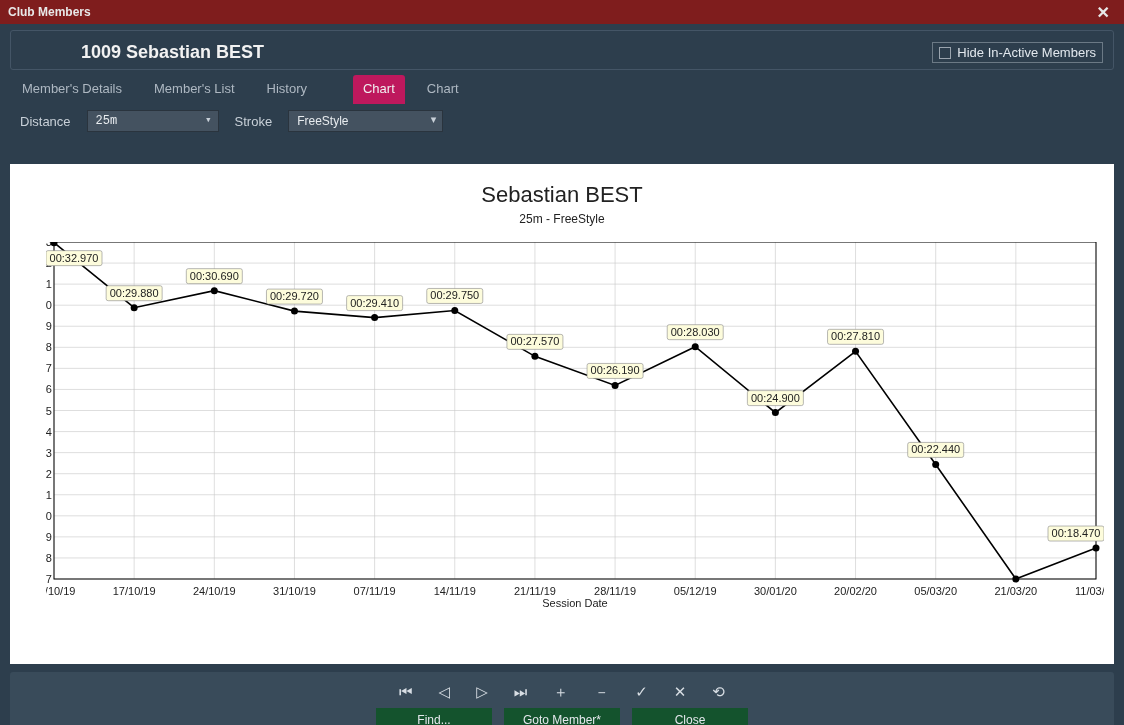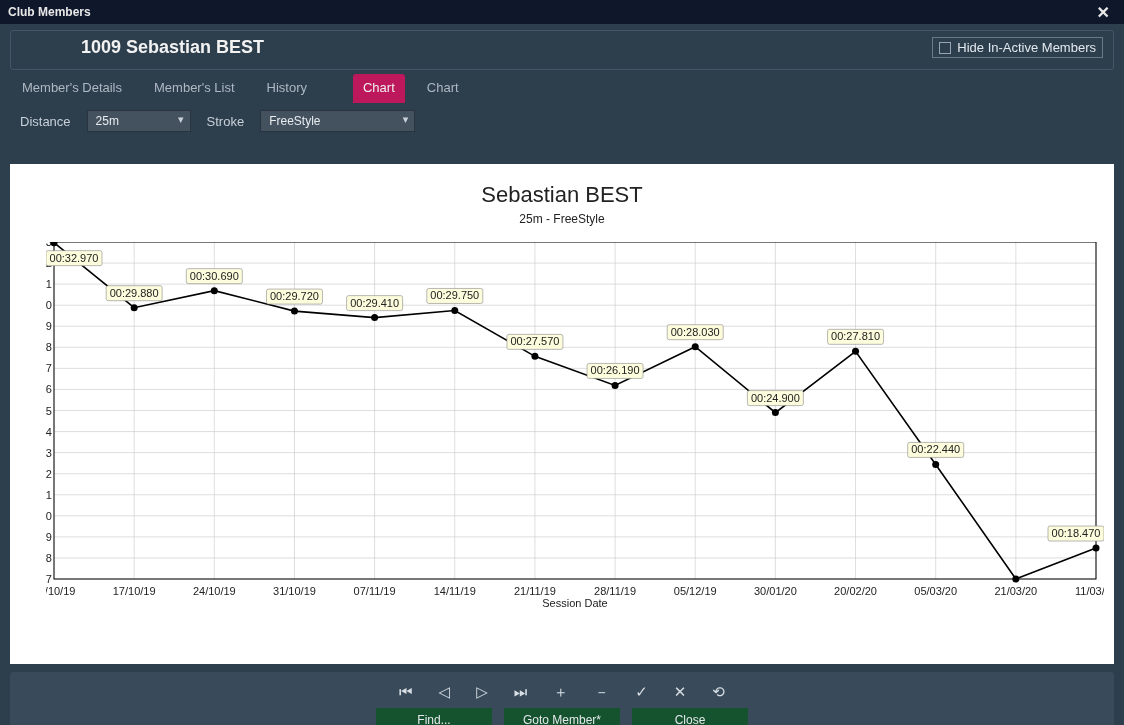--- a/index.html
+++ b/index.html
@@ -7,36 +7,36 @@
   font-family: "Segoe UI", Arial, sans-serif;
   background: #2d3e4d;
   width: 1124px;
   height: 725px;
   overflow: hidden;
   color: #c8d0d8;
   font-size: 13px;
 }
 .titlebar {
   height: 24px;
-  background: #0f172a;
+  background: #7f1d1d;
   display: flex;
   align-items: center;
   padding: 0 8px;
   color: #e8e8e8;
   font-size: 12px;
   font-weight: 600;
 }
 .titlebar .spacer { flex: 1; }
 .titlebar .close-x { font-size: 16px; cursor: pointer; padding: 0 6px; }
 .header {
   margin: 6px 10px 4px 10px;
   border: 1px solid #445566;
   border-radius: 3px;
   display: flex;
-  align-items: flex-start;
+  align-items: flex-end;
   padding: 6px 10px;
   height: 40px;
 }
 .header .title {
   color: #f2f2f2;
   font-size: 18px;
   font-weight: 700;
   margin-left: 60px;
 }
 .header .spacer { flex: 1; }
@@ -48,21 +48,21 @@
   padding: 2px 6px;
   cursor: pointer;
   color: #e2e8ee;
   font-size: 13px;
 }
 .checkbox .box {
   width: 12px; height: 12px; border: 1px solid #9aa4ae; display:inline-block;
 }
 .tabs {
   display: flex;
-  align-items: flex-start;
+  align-items: center;
   padding: 0 12px;
   gap: 12px;
   height: 30px;
 }
 .tab {
   color: #aeb8c2;
   padding: 6px 10px 8px 10px;
   cursor: pointer;
   font-size: 13px;
 }
@@ -94,21 +94,21 @@
   font-size: 12px;
 }
 .select::after {
   content: '▾';
   position: absolute;
   right: 6px;
   top: 2px;
   color: #c8d0d8;
   font-size: 11px;
 }
-.sel-distance { width: 104px; }
+.sel-distance { width: 132px; font-family: Liberation Mono, monospace; }
 .sel-stroke { width: 155px; }
 .chart-wrap {
   margin: 0 10px;
   background: #fff;
   height: 500px;
   position: relative;
 }
 .chart-title {
   text-align: center;
   color: #222;

